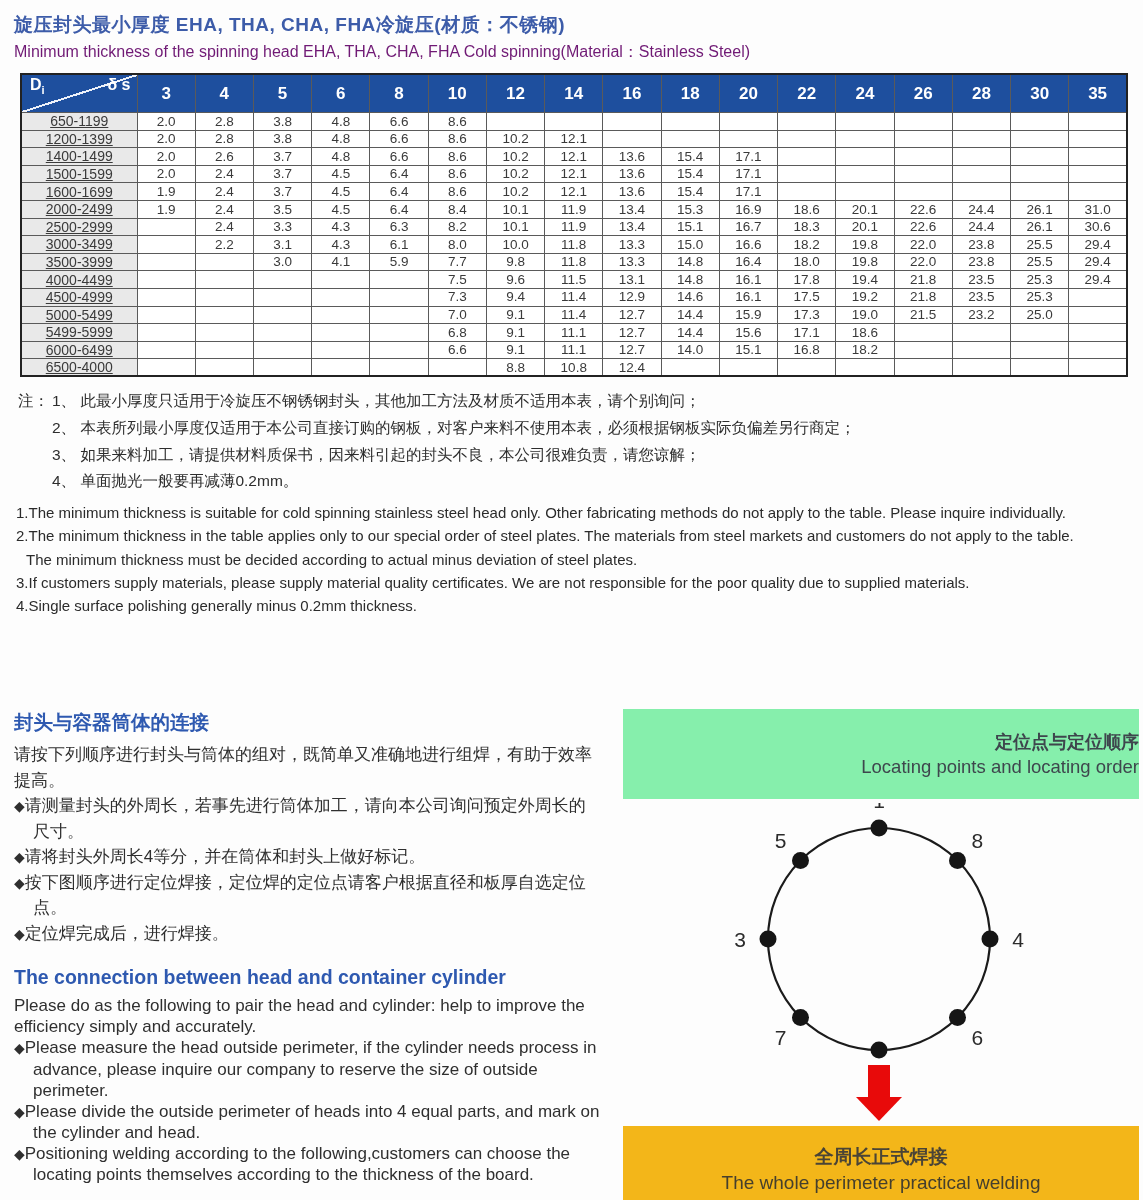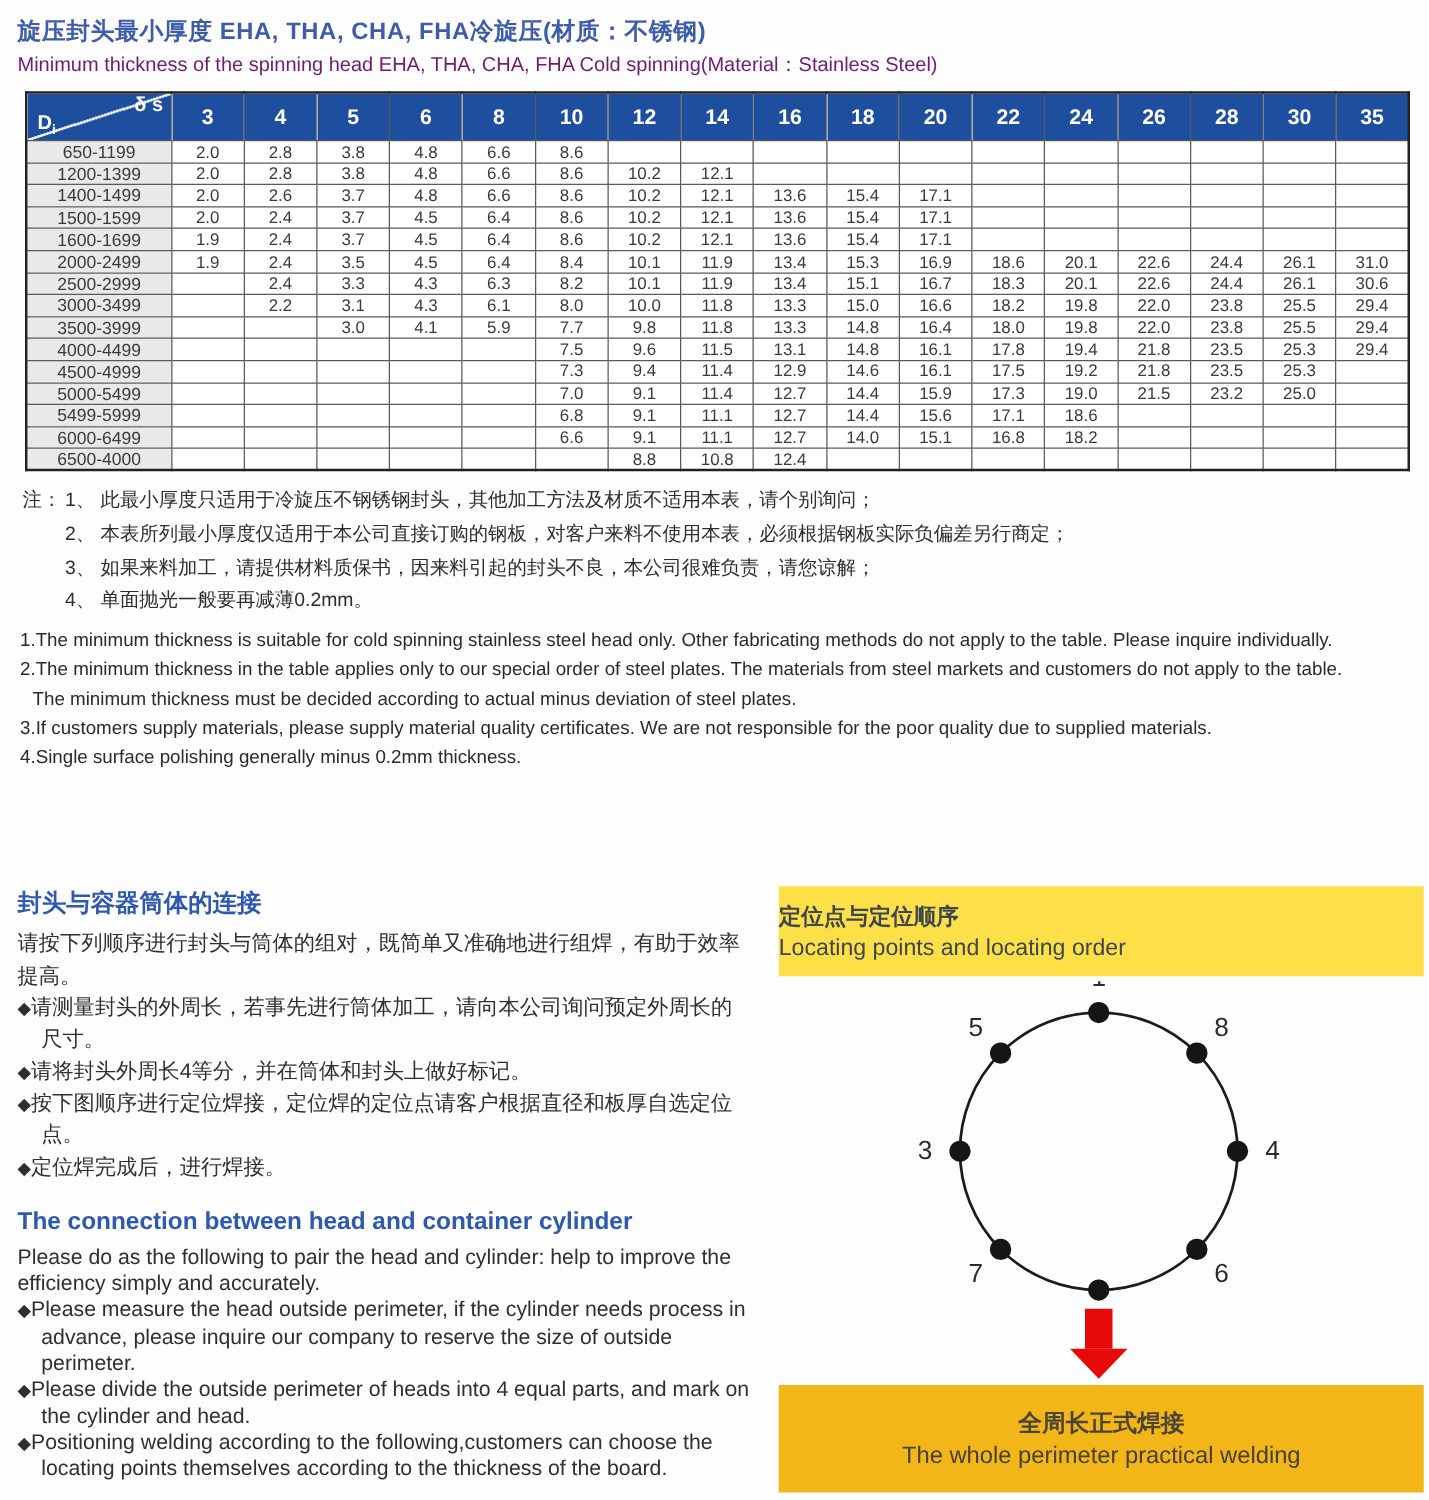--- a/index.html
+++ b/index.html
@@ -15,24 +15,24 @@
 
   
   table.thk{border-collapse:collapse;table-layout:fixed;width:1108px;margin:10px 0 0 6px;border:2px solid #222;padding-left:15px;}
   table.thk th,table.thk td{border:1px solid #5a5a5a;padding:0;text-align:center;overflow:hidden;white-space:nowrap;}
   table.thk thead th{background:#1e4f9e;color:#fff;font-size:17px;height:37px;font-weight:bold;}
   table.thk thead th.corner{
     position:relative;background:#1e4f9e;
     background-image:linear-gradient(to bottom right,transparent calc(50% - 1px),#eef2fa calc(50% - 1px),#eef2fa calc(50% + 1px),transparent calc(50% + 1px));
   }
   .corner .dlabel{position:absolute;right:6px;top:1px;font-size:16px;font-weight:bold;}
-  .corner .dilabel{position:absolute;left:8px;bottom:2px;font-size:16px;font-weight:bold;}
+  .corner .dilabel{position:absolute;left:8px;bottom:16px;font-size:16px;font-weight:bold;}
   .corner sub{font-size:11px;}
   table.thk tbody tr{height:17.6px;}
-  table.thk tbody th{background:#e9e9e9;font-weight:normal;font-size:14px;color:#3a3a3a;line-height:1;}
+  table.thk tbody th{background:#e9e9e9;font-weight:normal;font-size:14px;color:#3a3a3a;line-height:1;text-decoration:underline;}
   table.thk tbody td{background:#fff;font-size:13.5px;color:#3a3a3a;line-height:1;}
 
   
   .notes-zh{margin:11px 0 0 4px;font-size:15.5px;color:#2d2d2d;line-height:1.72;display:flex;}
   .nzh-prefix{flex:0 0 34px;}
   .nzh-item{}
   .notes-en{margin:6px 0 0 2px;font-size:15px;color:#2b2b2b;line-height:1.55;}
   .nen-line.cont{padding-left:10px;}
 
   
@@ -41,21 +41,21 @@
   .col-right{width:516px;flex:0 0 516px;margin-left:23px;}
 
   .sec-heading{color:#2e59b0;font-size:19.5px;font-weight:bold;margin-bottom:6px;}
   .zh-body{font-size:17px;line-height:1.5;color:#2f2f2f;}
   .en-heading{margin-top:20px;}
   .en-body{font-size:17px;line-height:1.24;color:#2f2f2f;}
   .bullet{padding-left:19px;text-indent:-19px;}
   .bullet .marker{font-size:14px;}
 
   
-  .locating-box{height:72px;background:#fde047;display:flex;flex-direction:column;align-items:flex-start;justify-content:center;}
+  .locating-box{height:90px;background:#86efac;display:flex;flex-direction:column;align-items:flex-end;justify-content:center;}
   .locating-box .zh{font-size:18px;font-weight:bold;color:#3e464d;}
   .locating-box .en{font-size:18.5px;color:#3e464d;margin-top:2px;}
   .welding-box{height:86px;background:#f3b619;display:flex;flex-direction:column;align-items:center;justify-content:center;margin-top:3px;}
   .welding-box .zh{font-size:19px;font-weight:bold;color:#4a4436;}
   .welding-box .en{font-size:19px;color:#453f2d;margin-top:2px;}
   svg.circle-svg{display:block;margin-top:4px;}
   svg text{font-family:"Liberation Sans","DejaVu Sans",sans-serif;font-size:21px;fill:#2b2b2b;}
 </style>
 </head>
 <body>

